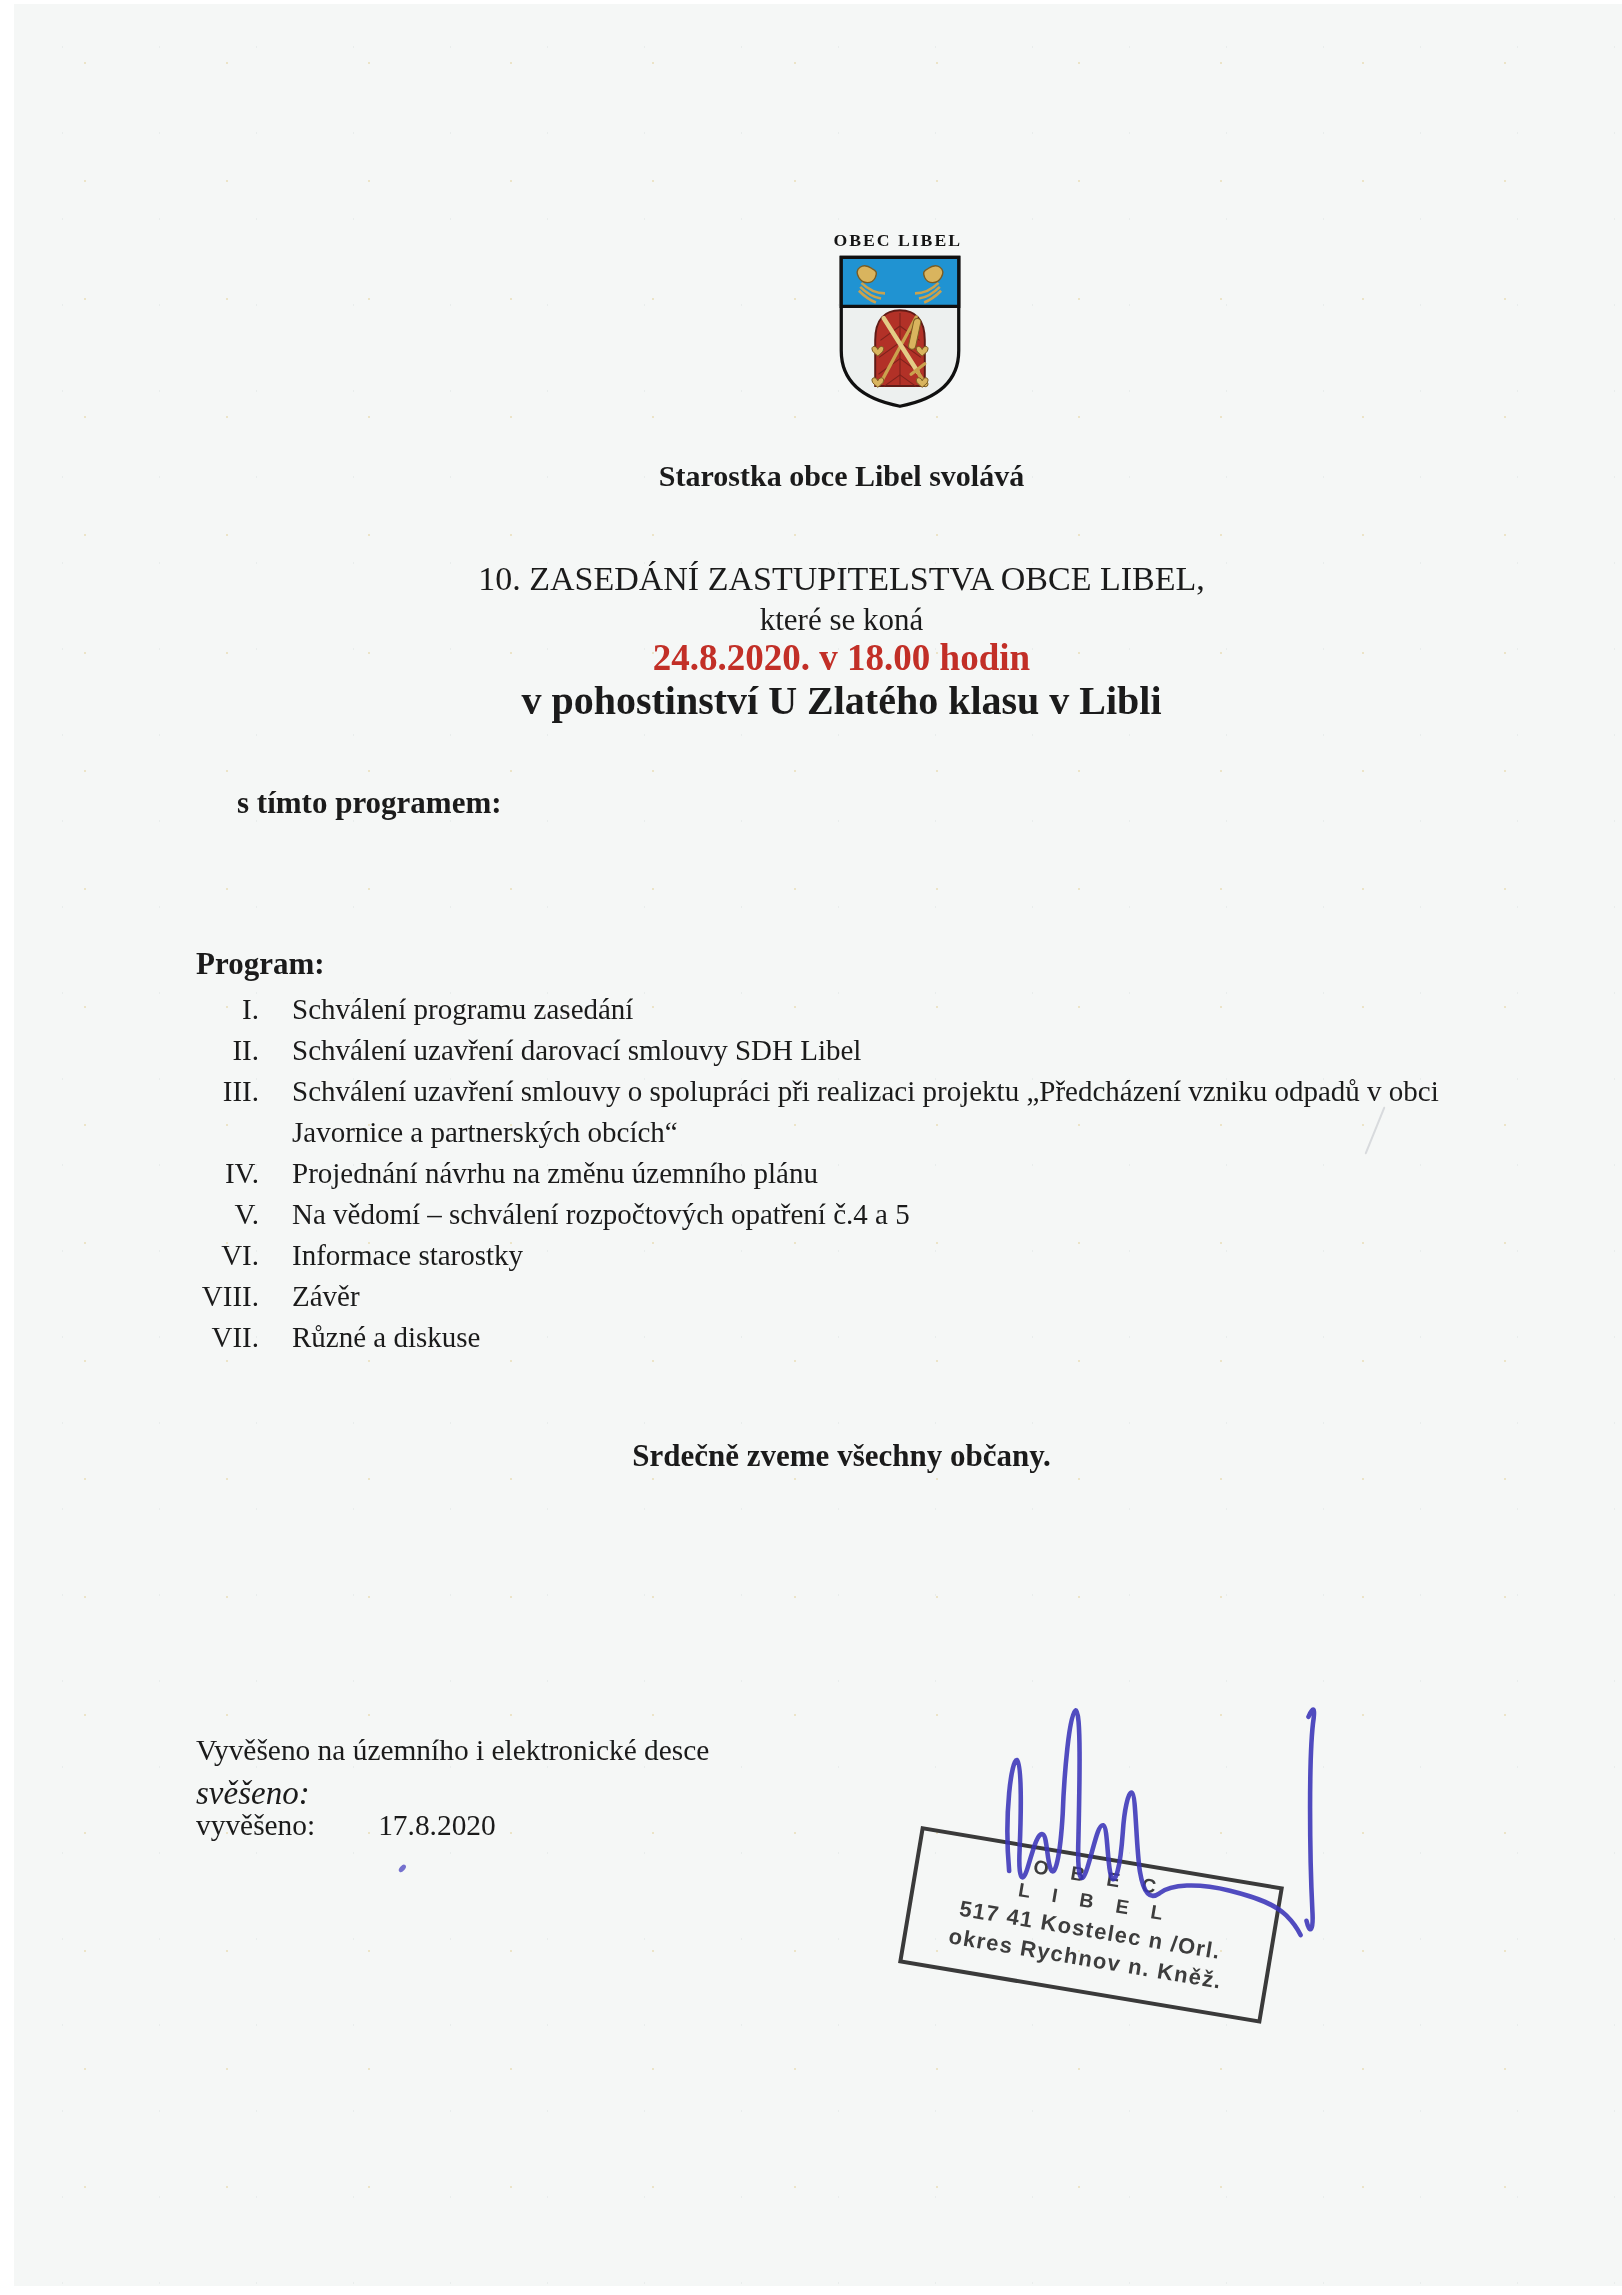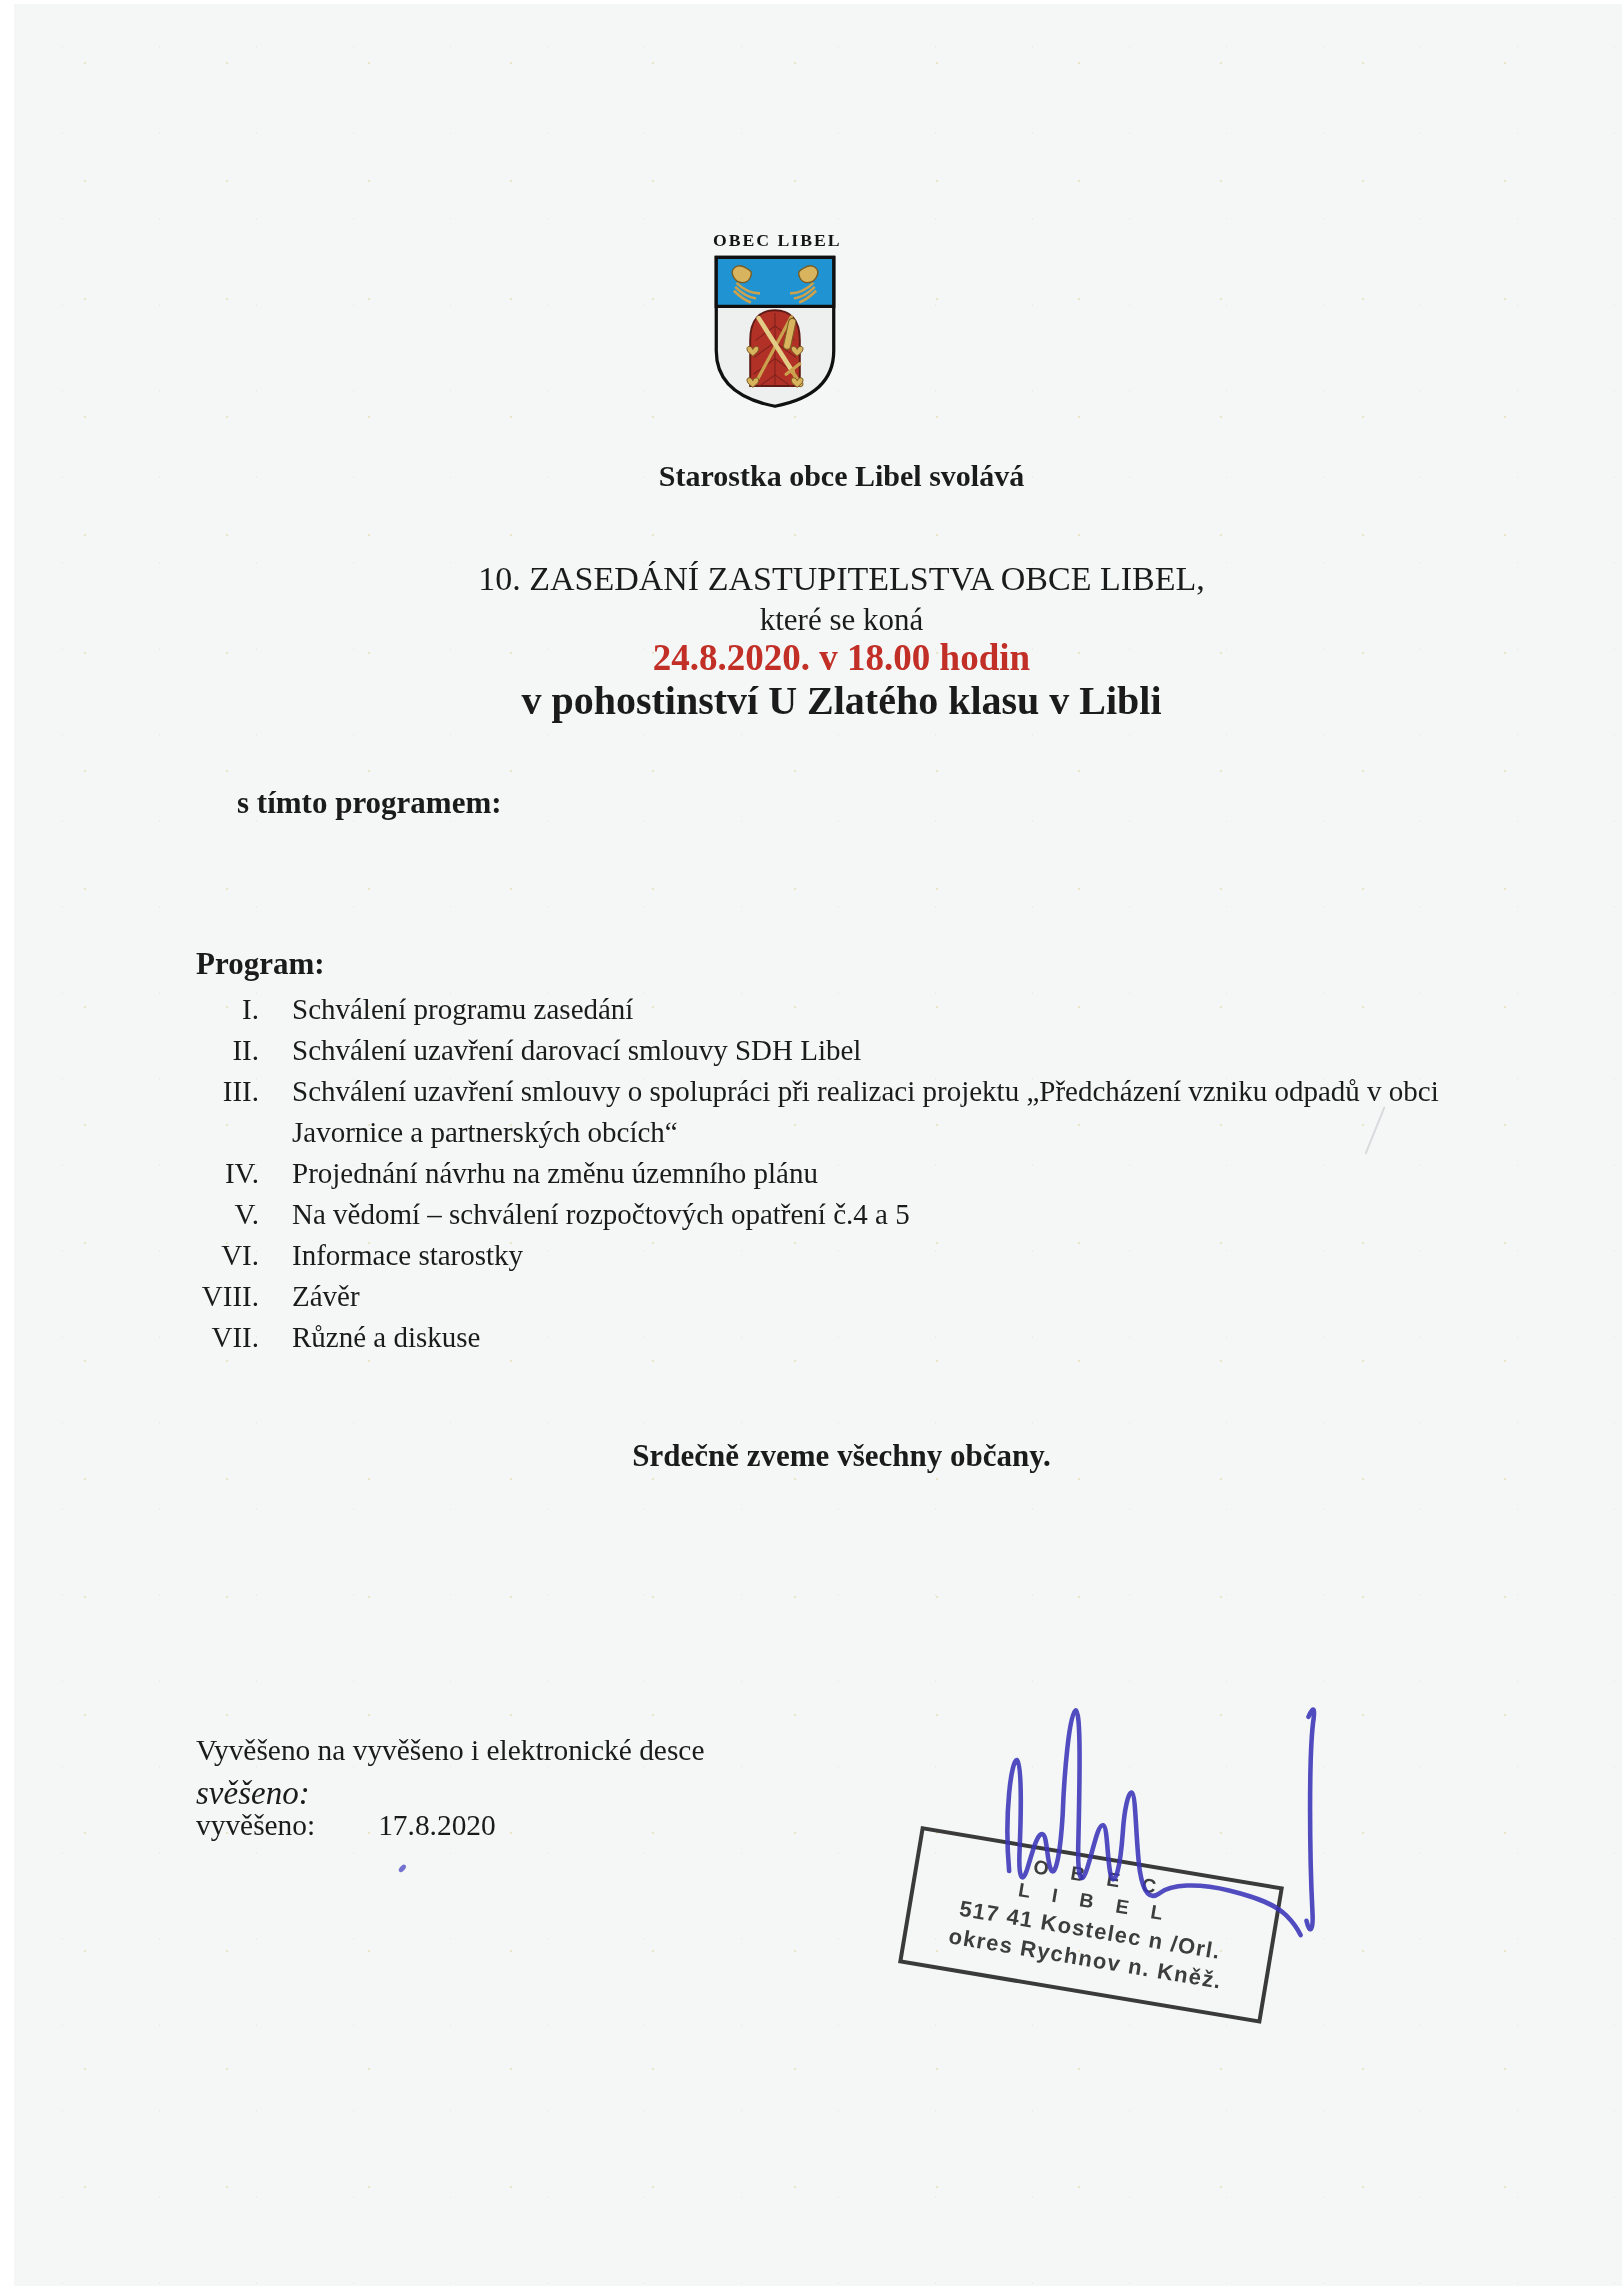--- a/index.html
+++ b/index.html
@@ -10,21 +10,21 @@
   .paper{
     position:absolute;left:14.4px;top:3.9px;right:0;bottom:9.2px;background:#f5f7f6;
     background-image:
       radial-gradient(circle,#ece4c8 0.8px,transparent 1.1px),
       radial-gradient(circle,#e9edec 0.7px,transparent 0.9px);
     background-size:142px 118px,97px 86px;
   }
   .centered{position:absolute;left:60px;right:0;text-align:center;}
 
   
-  .emblem{position:absolute;left:713px;top:230px;width:249px;text-align:left;}
+  .emblem{position:absolute;left:713px;top:230px;width:249px;text-align:right;}
   .emblem-caption{font-weight:bold;font-size:17.7px;letter-spacing:2px;color:#141414;}
   .emblem svg{margin-top:2.6px;}
 
   .intro{top:459px;font-size:30px;font-weight:bold;}
   .t1{top:560px;font-size:34px;}
   .t2{top:602px;font-size:31px;}
   .t3{top:636px;font-size:37px;font-weight:bold;color:#c22f27;}
   .t4{top:677px;font-size:40px;font-weight:bold;}
 
   .program-intro{position:absolute;left:237px;top:785px;font-size:31px;font-weight:bold;}
@@ -157,21 +157,21 @@
     <div class="ptxt">Závěr</div>
   </div>
   <div class="prow">
     <div class="num">VII.</div>
     <div class="ptxt">Různé a diskuse</div>
   </div>
 </div>
 
 <div class="centered closing">Srdečně zveme všechny občany.</div>
 
-<div class="posted-notice">Vyvěšeno na vyvěšeno i elektronické desce</div>
+<div class="posted-notice">Vyvěšeno na územního i elektronické desce</div>
 <div class="posted-row">
   <span>vyvěšeno:</span><span class="date">17.8.2020</span>
 </div>
 <div class="removed-row">svěšeno:</div>
 
 <div class="stamp">
   <div class="s1">O B E C</div>
   <div class="s2">L I B E L</div>
   <div class="s3">517 41 Kostelec n /Orl.</div>
   <div class="s4">okres Rychnov n. Kněž.</div>

